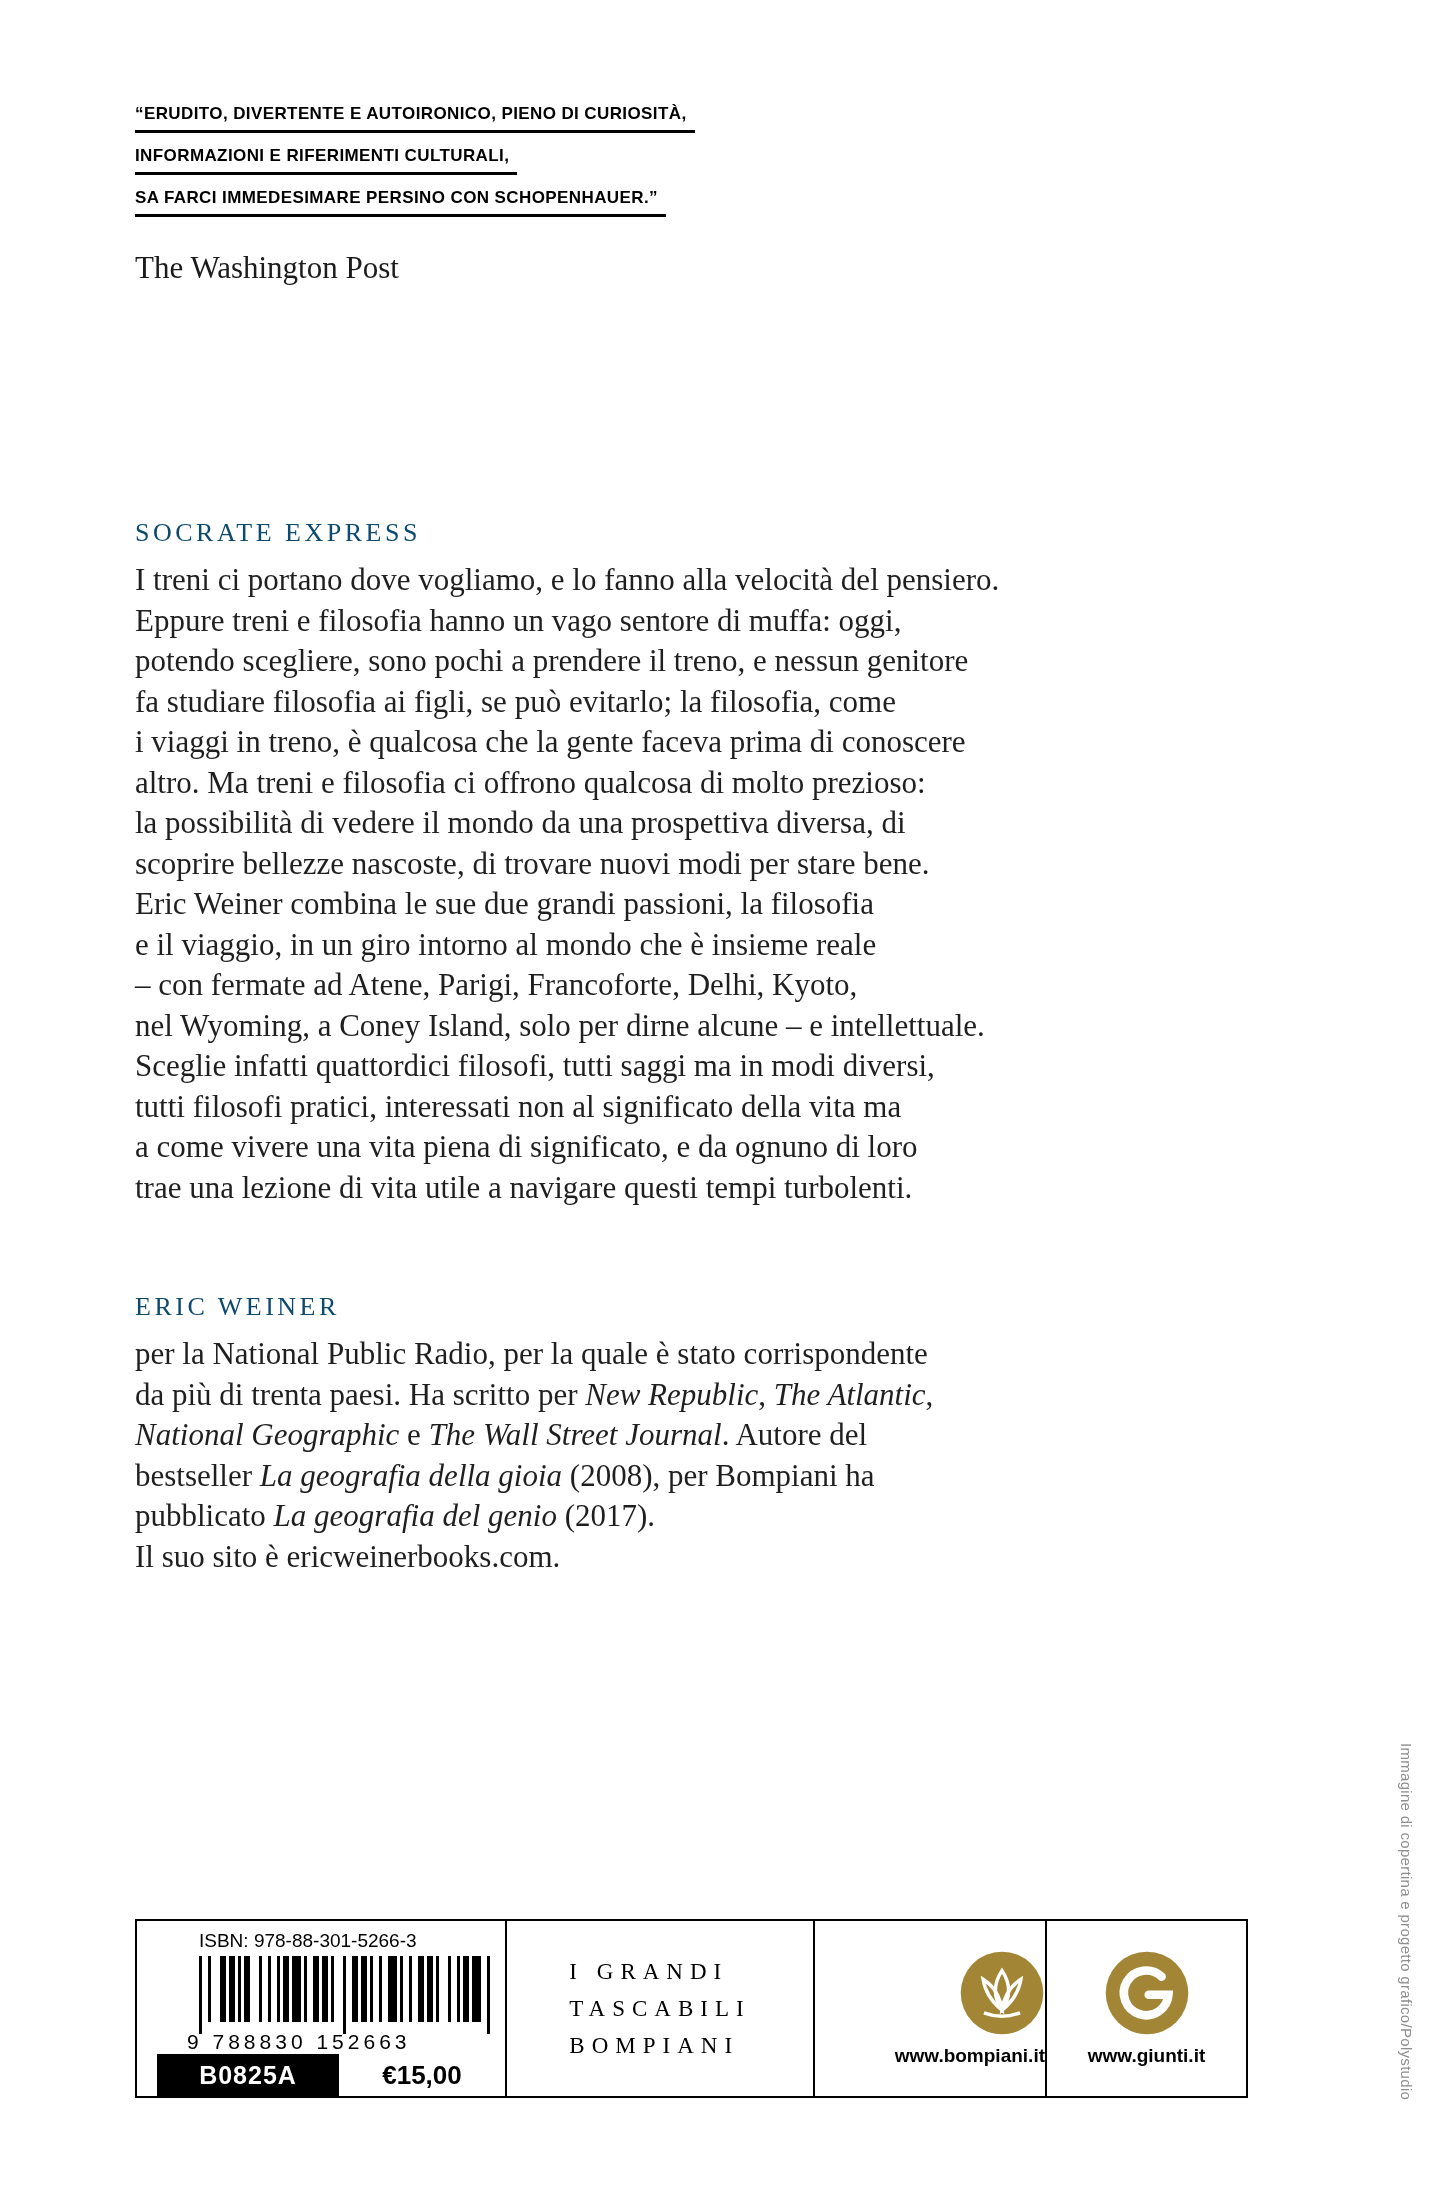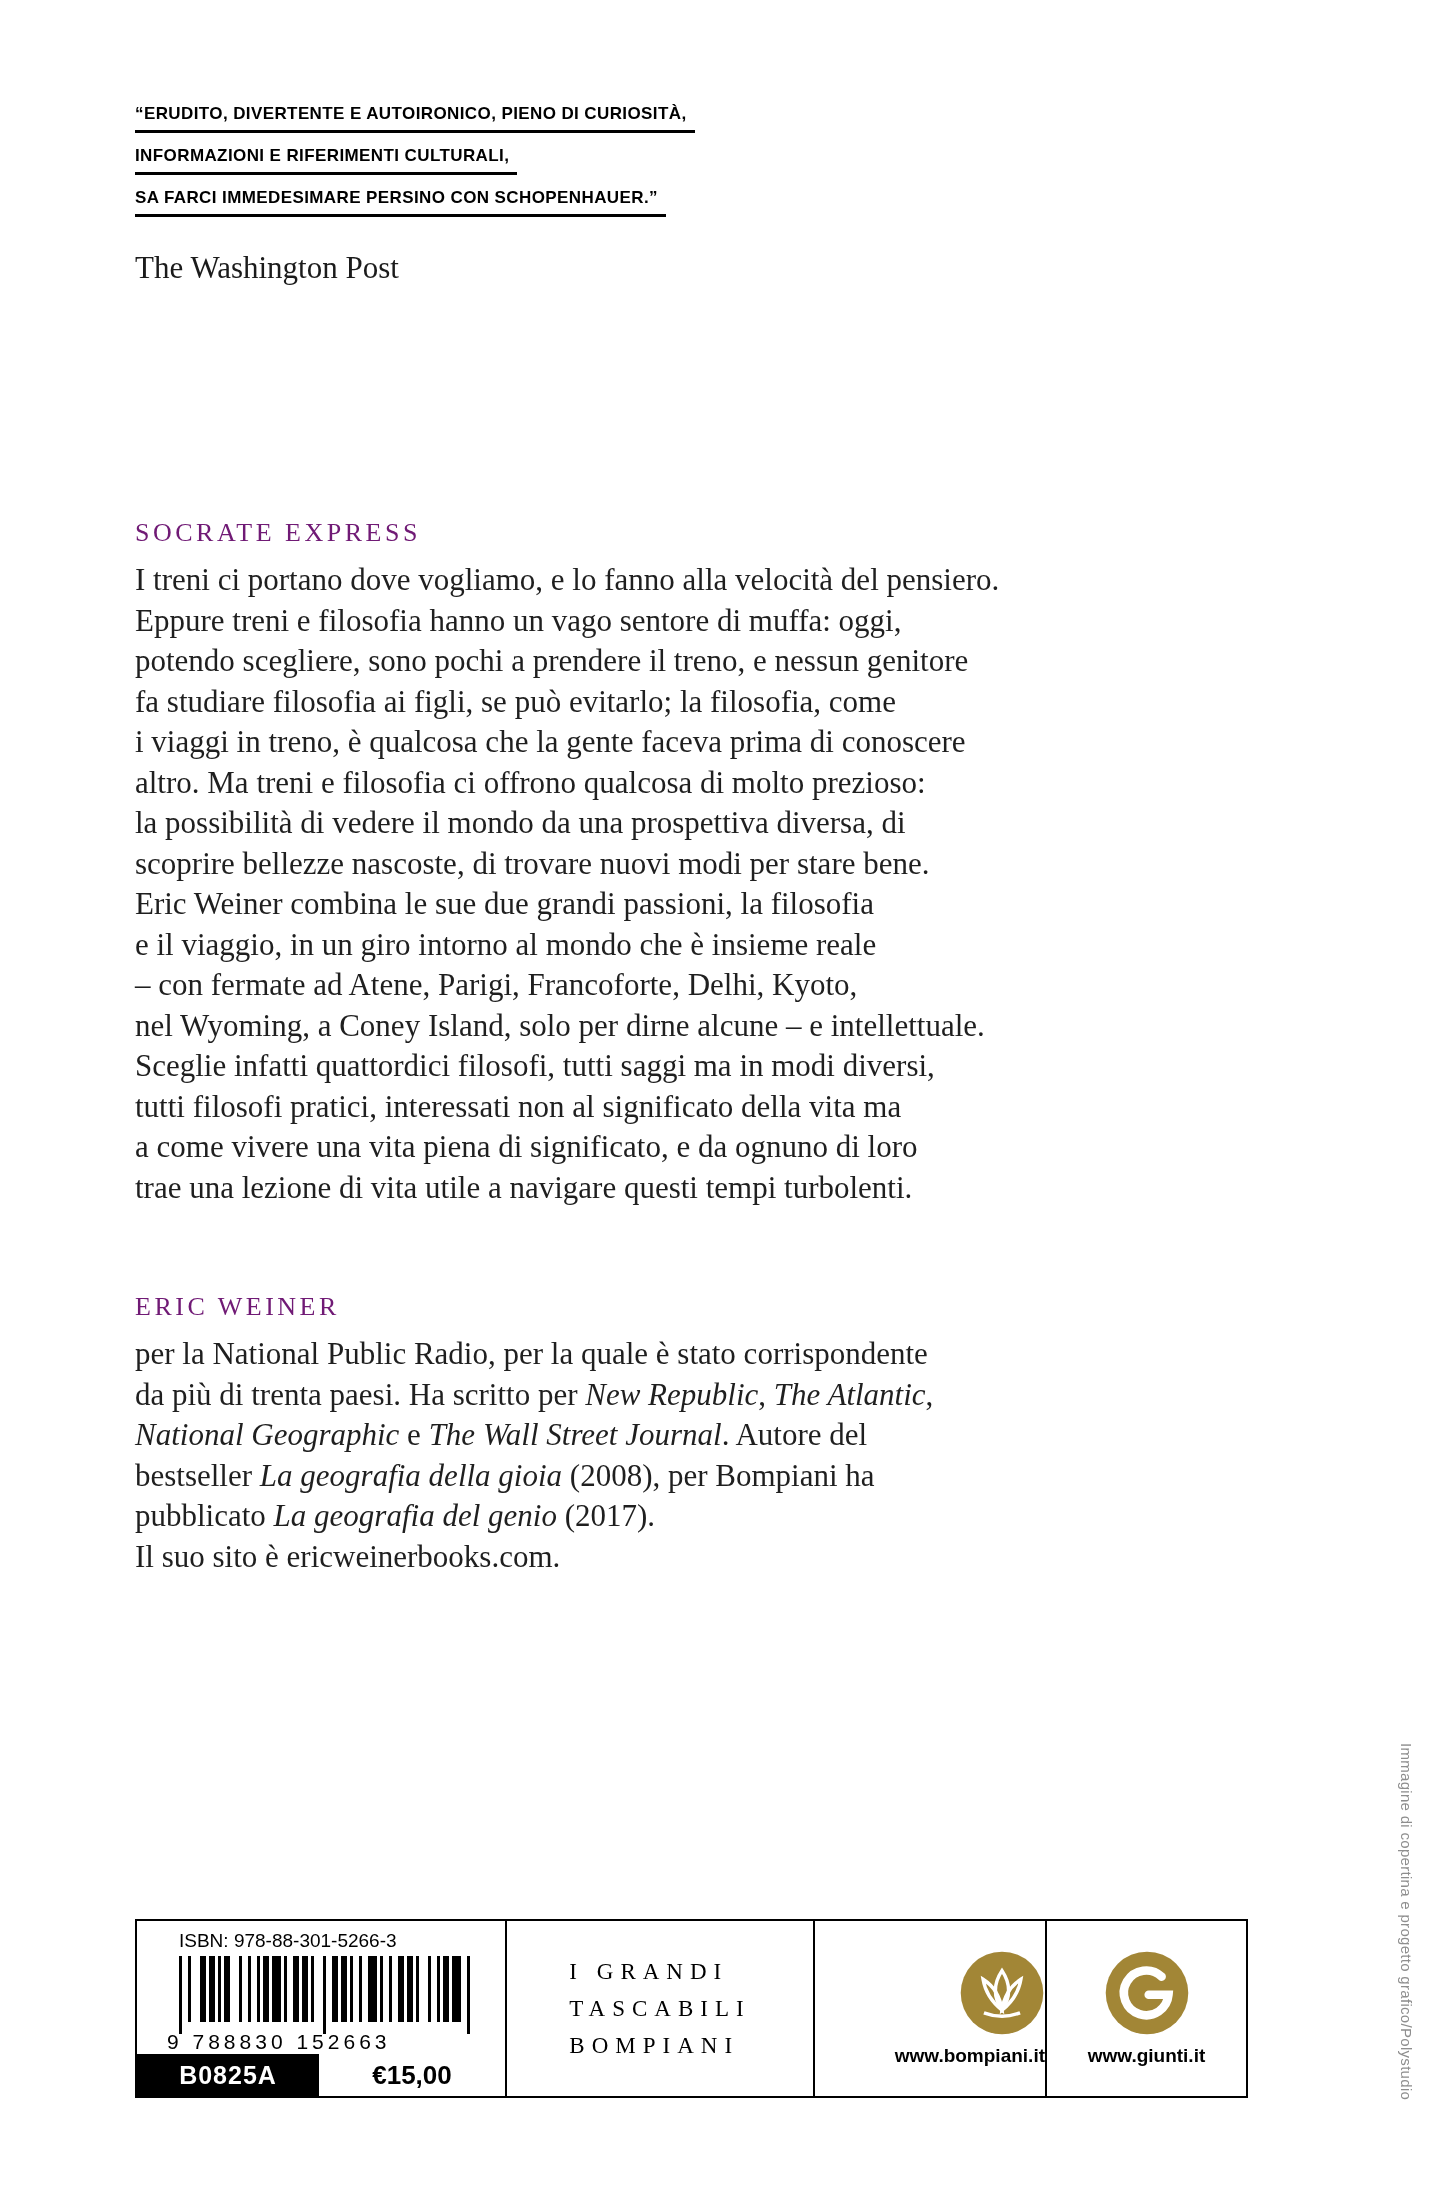--- a/index.html
+++ b/index.html
@@ -25,35 +25,35 @@
     letter-spacing:0.4px;
     color:#000;
     padding:0 8px 6px 0;
     border-bottom:3px solid #000;
   }
   .attribution { position:absolute; left:135px; top:250px; font-size:31px; color:#1b1b1b; }
 
   
   .sec-heading {
     font-size:26px; font-weight:normal; letter-spacing:3.5px;
-    color:#701a75; margin-bottom:12px;
+    color:#0c4a6e; margin-bottom:12px;
   }
   .bodytext .tline {
     font-size:31px; line-height:40.5px; white-space:nowrap; color:#1f1f1f;
   }
   .bodytext .ital { font-style:italic; }
   .synopsis { position:absolute; left:135px; top:518px; }
   .bio { position:absolute; left:135px; top:1292px; }
 
   
   .footer-row { position:absolute; left:135px; top:1919px; display:flex; }
   .fbox { border:2px solid #000; height:179px; background:#fff; position:relative; }
   .fbox + .fbox { margin-left:-2px; }
 
-  .barcode-box { width:372px; display:flex; flex-direction:column; }
+  .barcode-box { width:372px; display:flex; flex-direction:column;padding-left:20px; }
   .isbn-label {
     font-family:"Liberation Sans", sans-serif; font-size:19px;
     padding:9px 0 4px 42px; color:#000;
   }
   .bars { display:flex; align-items:flex-start; height:66px; margin-left:42px; overflow:visible; }
   .bars .bar { background:#000; height:100%; }
   .bars .bar.tall { height:118%; }
   .bars .space { background:transparent; height:100%; }
   .digits {
     font-family:"Liberation Sans", sans-serif; font-size:21px;

